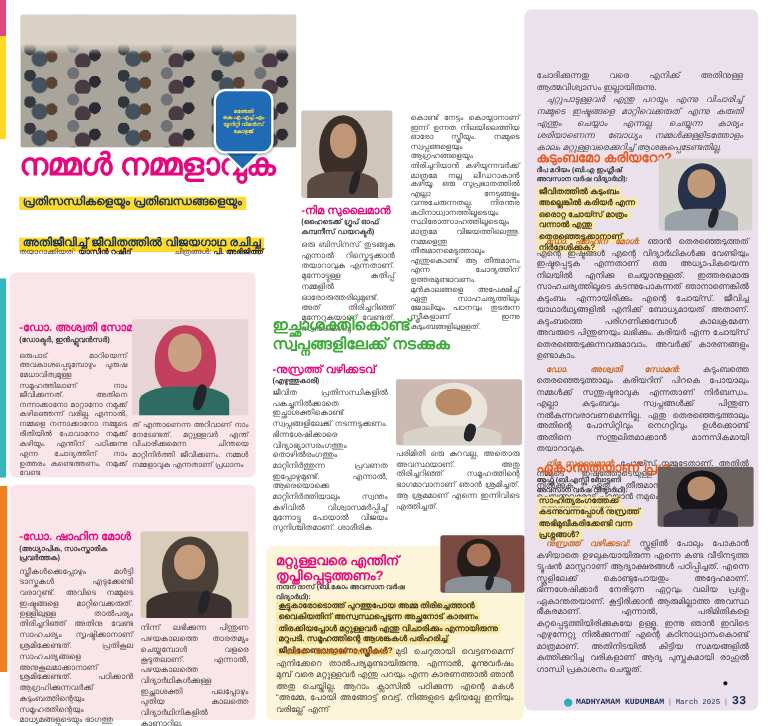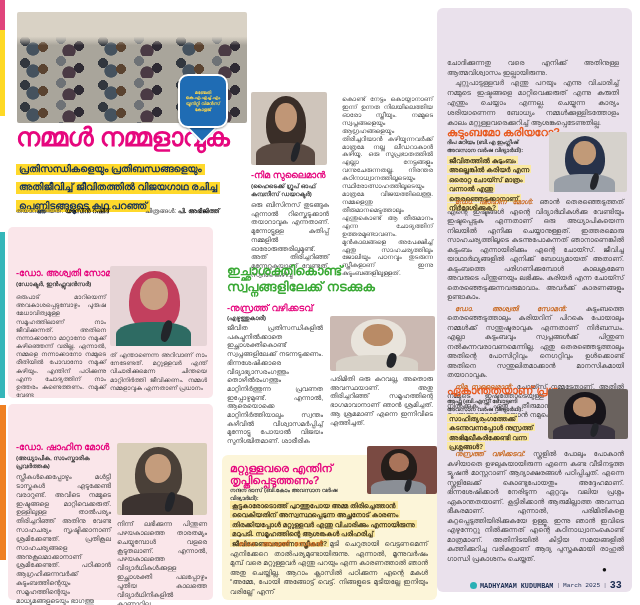--- a/index.html
+++ b/index.html
@@ -26,21 +26,21 @@
       radial-gradient(circle 5px at 26px 13px,#5a4330 97%, transparent),
       radial-gradient(circle 5px at 44px 5px, #6e7276 97%, transparent),
       radial-gradient(circle 5px at 62px 12px,#2e2a33 97%, transparent),
       radial-gradient(circle 7px at 16px 15px,#45525e 90%, transparent),
       radial-gradient(circle 7px at 52px 17px,#4a3a44 90%, transparent);
     background-size:100% 100%,78px 22px,78px 22px,78px 22px,78px 22px,78px 22px,78px 22px;
     border-radius:2px;}
   
   .main-title{font-size:26px;font-weight:800;color:#e6077e;letter-spacing:-0.5px;line-height:1;}
   .hl{display:inline-block;background:#ffd92b;color:#14305c;font-weight:700;font-size:9.8px;
-      padding:0.5px 3px;margin-bottom:1px;line-height:1.1;}
+      padding:0.5px 3px;margin-bottom:17px;line-height:1.1;}
   .credit{font-size:6.4px;color:#3c3c3c;}
   .credit b{color:#101010;}
   .pinkbox{position:absolute;background:#fae6ea;border-radius:5px;}
   .boxtitle{font-size:12.4px;font-weight:800;color:#e6077e;line-height:1.22;}
   .magname{font-size:9.3px;font-weight:800;color:#e6077e;line-height:1.1;}
   .role{font-size:6.2px;font-weight:700;color:#3a3a3a;line-height:1.25;}
   .body{font-size:6.3px;line-height:1.3;color:#474747;text-align:justify;}
   .greenhead{font-size:13px;font-weight:800;color:#3aa935;line-height:1.2;}
   .orangehead{font-size:11px;font-weight:800;color:#e8581c;line-height:1.1;}
   .smallby{font-size:5.8px;font-weight:700;color:#3a3a3a;line-height:1.3;}
@@ -159,21 +159,21 @@
   </div>
   <p class="abs answer" style="left:230px;top:539px;width:198px;margin:0;">
     <span class="spk">ഡോ. അശ്വതി സോമൻ:</span>
     <span>മുടി ചെറുതായി വെട്ടണമെന്ന് എനിക്കേറെ താൽപര്യമുണ്ടായിരുന്നു. എന്നാൽ, മൂന്നുവർഷം മുമ്പ് വരെ മറ്റുള്ളവർ എന്തു പറയും എന്ന കാരണത്താൽ ഞാൻ അതു ചെയ്തില്ല. ആറാം ക്ലാസിൽ പഠിക്കുന്ന എന്റെ മകൾ “അമ്മേ, പോയി അങ്ങോട്ട് വെട്ട്. നിങ്ങളുടെ മുടിയല്ലേ ഇനിയും വരില്ലേ” എന്ന്</span>
   </p>
 
   <div class="lavender" style="left:437px;top:8px;width:195px;height:584px;"></div>
 
   <div class="abs body" style="left:447px;top:58px;width:172px;font-size:7.2px;line-height:1.38;">
     <p style="margin:0;">ചോദിക്കുന്നതു വരെ എനിക്ക് അതിനുള്ള ആത്മവിശ്വാസം ഇല്ലായിരുന്നു.</p>
-    <p style="margin:0;text-indent:8px;">ചുറ്റുപാടുള്ളവർ എന്തു പറയും എന്നു വിചാരിച്ച് നമ്മുടെ ഇഷ്ടങ്ങളെ മാറ്റിവെക്കരുത് എന്നു കരുതി എന്തും ചെയ്യാം എന്നല്ല. ചെയ്യുന്ന കാര്യം ശരിയാണെന്ന ബോധ്യം നമ്മൾക്കുള്ളിടത്തോളം കാലം മറ്റുള്ളവരെക്കുറിച്ച് ആശങ്കപ്പെടേണ്ടതില്ല.</p>
+    <p style="margin:0;text-indent:8px;font-style:italic;">ചുറ്റുപാടുള്ളവർ എന്തു പറയും എന്നു വിചാരിച്ച് നമ്മുടെ ഇഷ്ടങ്ങളെ മാറ്റിവെക്കരുത് എന്നു കരുതി എന്തും ചെയ്യാം എന്നല്ല. ചെയ്യുന്ന കാര്യം ശരിയാണെന്ന ബോധ്യം നമ്മൾക്കുള്ളിടത്തോളം കാലം മറ്റുള്ളവരെക്കുറിച്ച് ആശങ്കപ്പെടേണ്ടതില്ല.</p>
   </div>
 
   <div class="abs orangehead" style="left:447px;top:126px;">കുടുംബമോ കരിയറോ?</div>
   <div class="abs smallby" style="left:447px;top:139px;width:98px;">ദീപ മറിയം (ബി.എ ഇംഗ്ലീഷ് അവസാന വർഷ വിദ്യാർഥി):</div>
   <div class="photo" style="left:549px;top:132px;width:78px;height:60px;--bg:#d6d2cc;--hair:#27324a;--skin:#c19a78;--dress:#9aa0a8;">
     <div class="p-hijab"></div>
     <div class="p-face"></div>
     <div class="p-torso"></div>
     <div class="p-mic"></div>
   </div>

